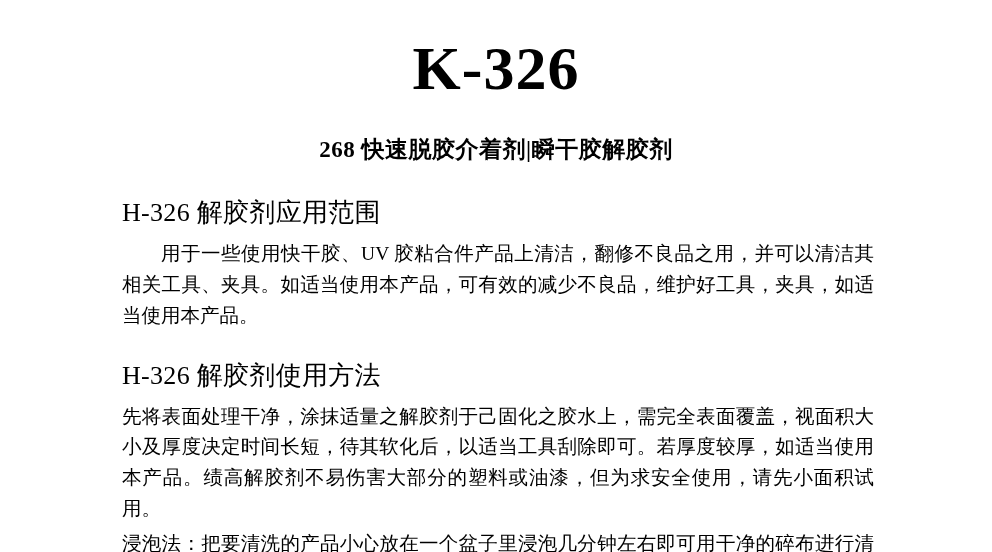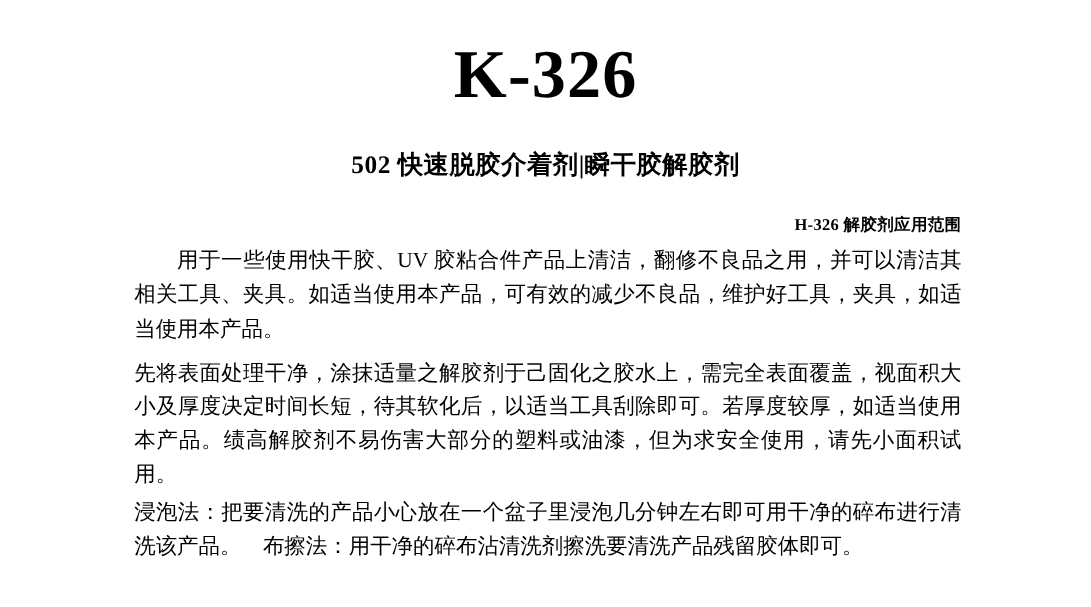--- a/index.html
+++ b/index.html
@@ -36,25 +36,24 @@
     font-size: 23px;
     font-weight: 700;
     margin: 32px 0 0 0;
     letter-spacing: 0.5px;
   }
   .content {
     padding: 0 118px 0 122px;
     box-sizing: border-box;
   }
   h2.section-heading {
-    font-size: 15px;
-    font-weight: 700;
+    font-size: 26px;
+    font-weight: 400;
     margin: 30px 0 0 0;
     letter-spacing: 0.3px;
-    text-align: right;
   }
   .section-heading.second {
     margin-top: 26px;
   }
   p.body-text {
     font-size: 19.5px;
     line-height: 1.58;
     margin: 9px 0 0 0;
     text-align: justify;
     text-justify: inter-ideograph;
@@ -66,27 +65,28 @@
     margin-top: 4px;
   }
 </style>
 </head>
 <body>
 
 <div class="page">
 
   <h1 class="doc-title">K-326</h1>
 
-  <div class="doc-subtitle">502 快速脱胶介着剂|瞬干胶解胶剂</div>
+  <div class="doc-subtitle">268 快速脱胶介着剂|瞬干胶解胶剂</div>
 
   <div class="content">
 
     <h2 class="section-heading">H-326 解胶剂应用范围</h2>
 
     <p class="body-text indent">用于一些使用快干胶、UV 胶粘合件产品上清洁，翻修不良品之用，并可以清洁其相关工具、夹具。如适当使用本产品，可有效的减少不良品，维护好工具，夹具，如适当使用本产品。</p>
 
+    <h2 class="section-heading second">H-326 解胶剂使用方法</h2>
 
     <p class="body-text">先将表面处理干净，涂抹适量之解胶剂于己固化之胶水上，需完全表面覆盖，视面积大小及厚度决定时间长短，待其软化后，以适当工具刮除即可。若厚度较厚，如适当使用本产品。绩高解胶剂不易伤害大部分的塑料或油漆，但为求安全使用，请先小面积试用。</p>
 
     <p class="body-text tight">浸泡法：把要清洗的产品小心放在一个盆子里浸泡几分钟左右即可用干净的碎布进行清洗该产品。　布擦法：用干净的碎布沾清洗剂擦洗要清洗产品残留胶体即可。</p>
 
   </div>
 </div>
 
 </body></html>

